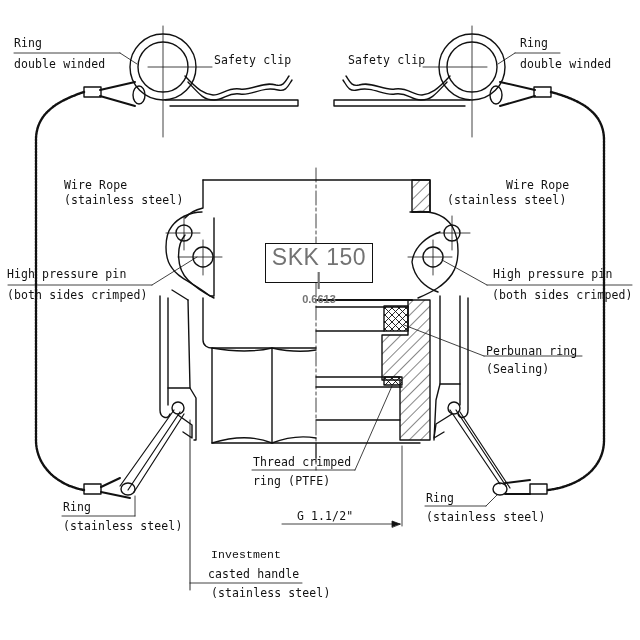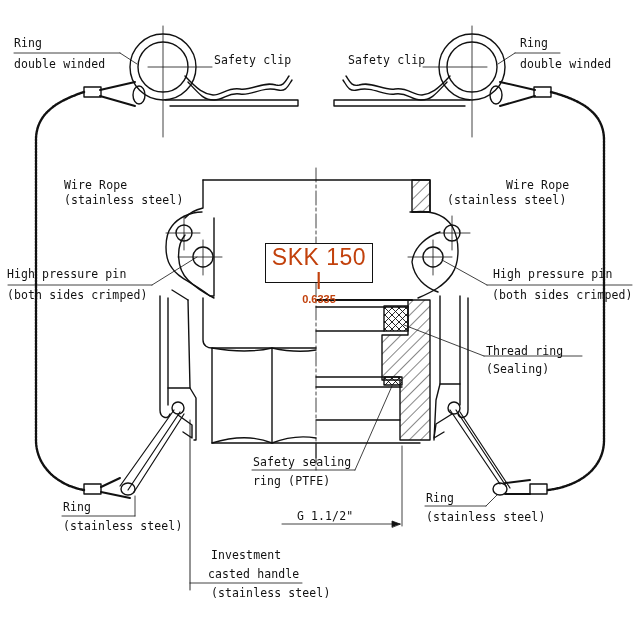--- a/index.html
+++ b/index.html
@@ -15,21 +15,21 @@
     line-height: 14px;
     letter-spacing: 0.1px;
   }
   .plate {
     position: absolute;
     left: 265px; top: 243px; width: 106px; height: 38px;
     border: 1.6px solid #111;
     background: #fff;
     text-align: center;
     font-family: "Liberation Sans", "DejaVu Sans", sans-serif;
-    color: #c2410c;
+    color: #737373;
   }
   .plate .model { display: block; font-size: 23px; line-height: 24px; margin-top: 1px; letter-spacing: 0.5px; }
   .plate .mat { display: block; font-size: 11px; font-weight: bold; line-height: 12px; }
 </style>
 </head>
 <body>
 
 <div id="stage">
 
 <svg width="640" height="640" viewBox="0 0 640 640" fill="none" stroke="#111" stroke-width="1.4" stroke-linecap="round" stroke-linejoin="round">
@@ -203,36 +203,36 @@
 
 <div class="lbl" style="left:506px; top:178px;">Wire Rope</div>
 <div class="lbl" style="left:447px; top:193px;">(stainless steel)</div>
 
 <div class="lbl" style="left:7px; top:267px;">High pressure pin</div>
 <div class="lbl" style="left:7px; top:288px;">(both sides crimped)</div>
 
 <div class="lbl" style="left:493px; top:267px;">High pressure pin</div>
 <div class="lbl" style="left:492px; top:288px;">(both sides crimped)</div>
 
-<div class="lbl" style="left:486px; top:344px;">Thread ring</div>
+<div class="lbl" style="left:486px; top:344px;">Perbunan ring</div>
 <div class="lbl" style="left:486px; top:362px;">(Sealing)</div>
 
-<div class="lbl" style="left:253px; top:455px;">Safety sealing</div>
+<div class="lbl" style="left:253px; top:455px;">Thread crimped</div>
 <div class="lbl" style="left:253px; top:474px;text-align:right;">ring (PTFE)</div>
 
 <div class="lbl" style="left:297px; top:509px;">G 1.1/2"</div>
 
 <div class="lbl" style="left:63px; top:500px;">Ring</div>
 <div class="lbl" style="left:63px; top:519px;">(stainless steel)</div>
 
 <div class="lbl" style="left:426px; top:491px;">Ring</div>
 <div class="lbl" style="left:426px; top:510px;">(stainless steel)</div>
 
-<div class="lbl" style="left:211px; top:548px;">Investment</div>
+<div class="lbl" style="left:211px; top:548px;font-family:Liberation Mono, monospace;">Investment</div>
 <div class="lbl" style="left:208px; top:567px;">casted handle</div>
 <div class="lbl" style="left:211px; top:586px;">(stainless steel)</div>
 
 <div class="plate">
   <span class="model">SKK 150 I</span>
-  <span class="mat">0.6335</span>
+  <span class="mat">0.6613</span>
 </div>
 
 </div>
 
 </body></html>

